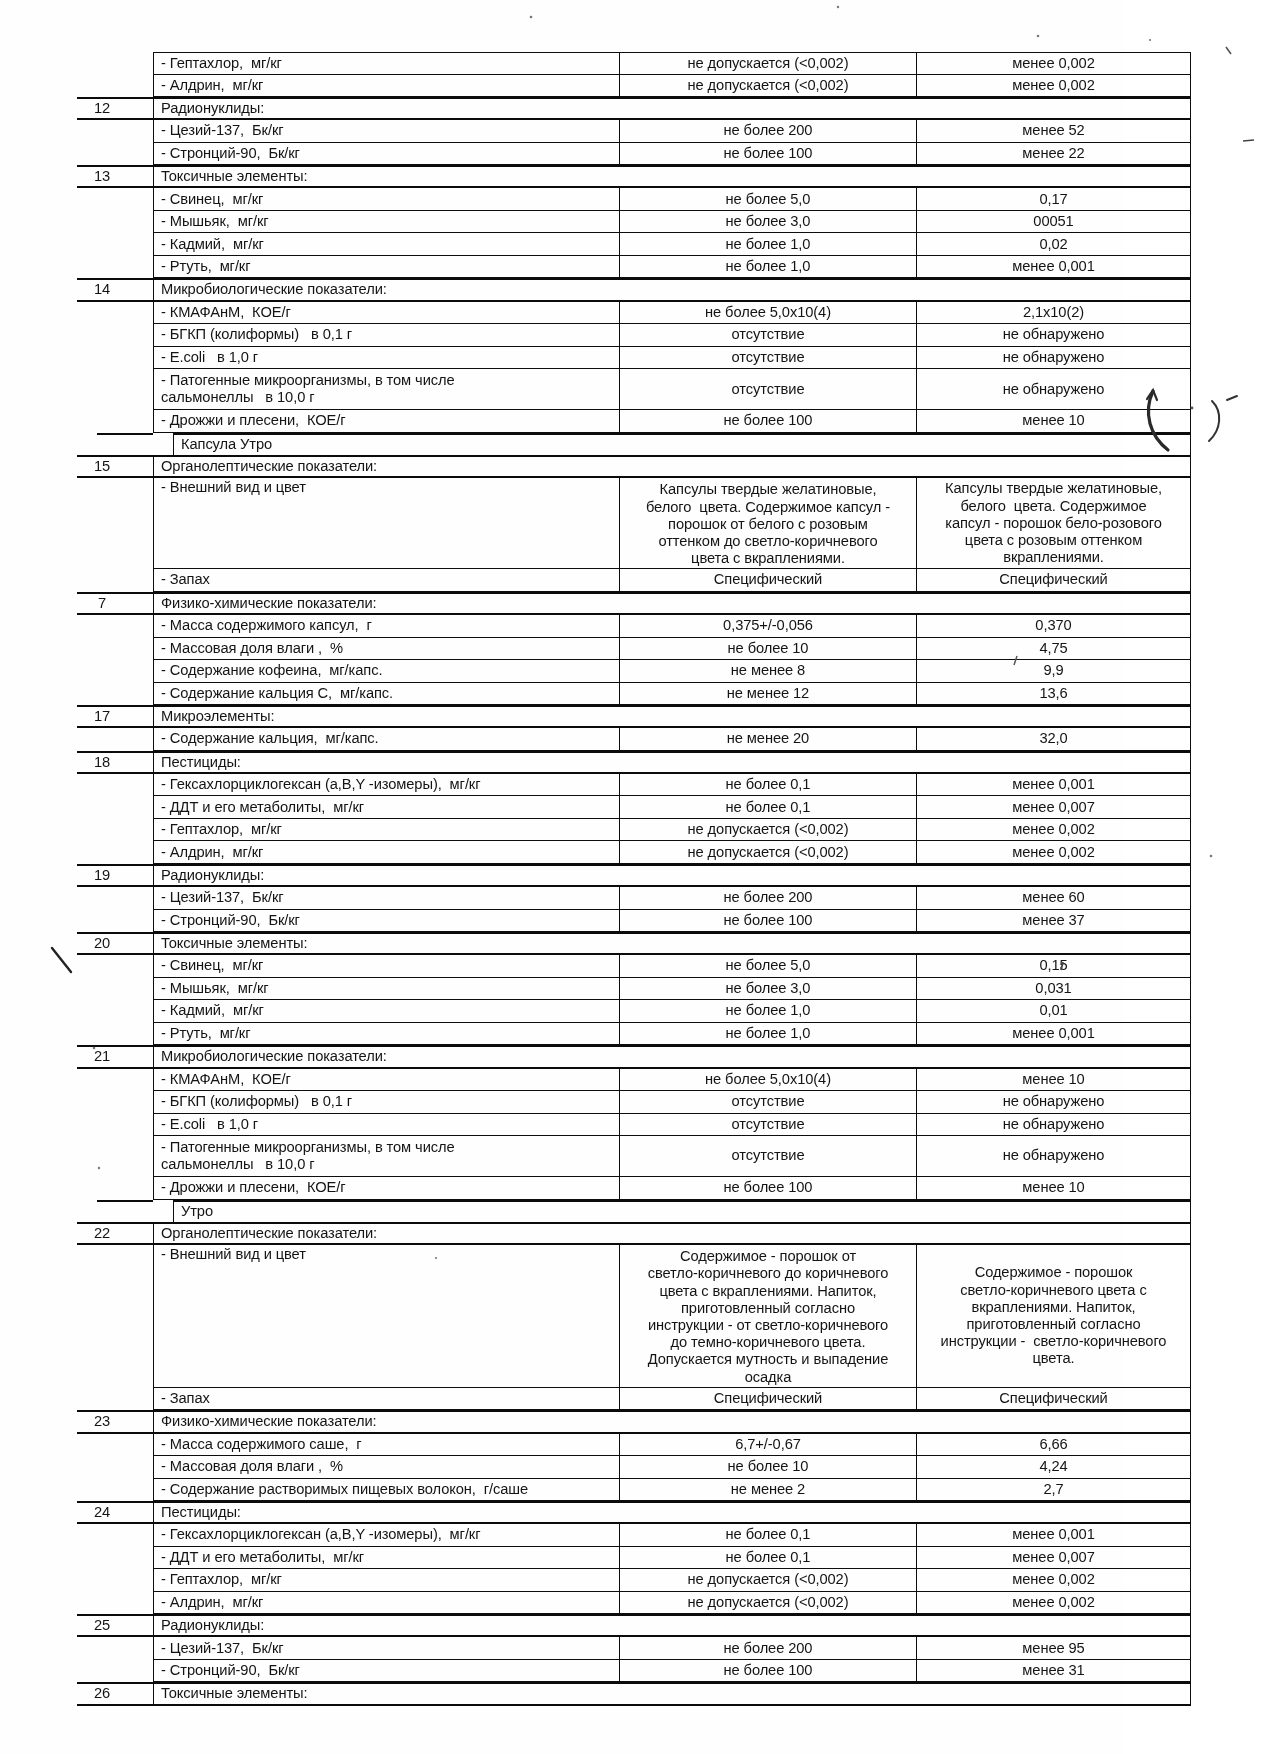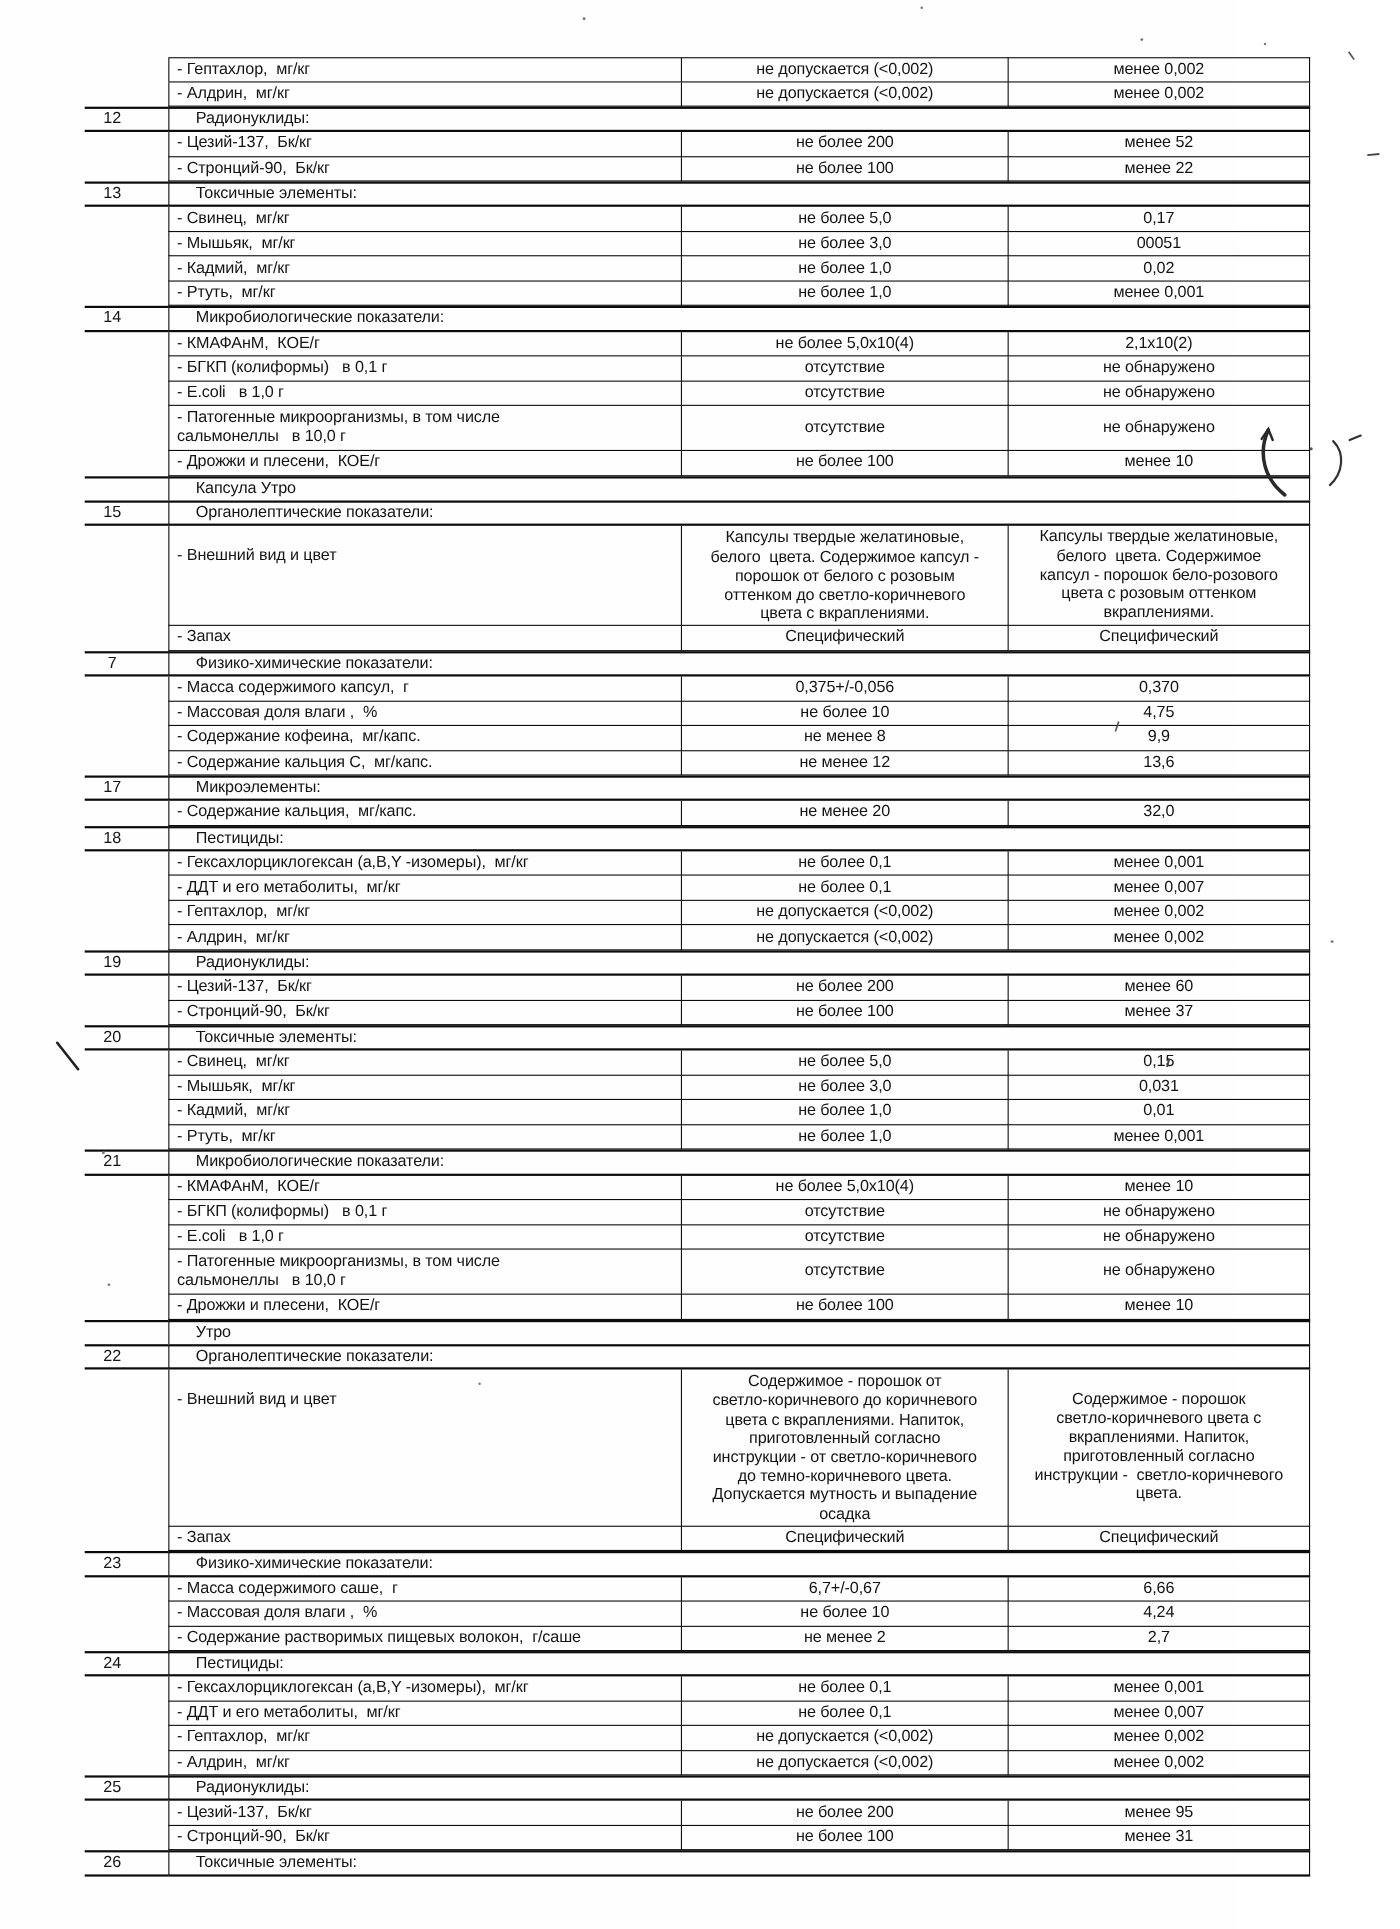--- a/index.html
+++ b/index.html
@@ -34,26 +34,26 @@
     border-right:1.8px solid #0d0d0d;
     border-bottom:1.8px solid #0d0d0d;
     padding-left:7px;
   }
   .norm,.result{
     border-right:1.8px solid #0d0d0d;
     border-bottom:1.8px solid #0d0d0d;
     justify-content:center;text-align:center;
   }
   .first .name,.first .norm,.first .result{border-top:1.8px solid #0d0d0d;}
-  .title{grid-column:2/5;padding-left:24px;text-align:center;}
+  .title{grid-column:2/5;padding-left:7px;text-align:center;}
   .sec{border-top:2.6px solid #0b0b0b;border-bottom:2.6px solid #0b0b0b;min-height:23px;}
   .title.sec{border-left:1.8px solid #0d0d0d;border-right:1.8px solid #0d0d0d;}
-  .grp{border-top:2.6px solid #0b0b0b;min-height:22.5px;}
+  .grp{border-top:2.6px solid #0b0b0b;min-height:22.5px;margin-left:20px;}
   .title.grp{border-left:1.8px solid #0d0d0d;border-right:1.8px solid #0d0d0d;}
-  .tall .name{align-items:flex-start;padding-top:19px;}
+  .tall .name{align-items:flex-start;padding-top:1px;}
   .tall .norm{align-items:flex-start;padding-top:3px;}
   .tall .result{align-items:center;}
   
   .marks{position:absolute;left:0;top:0;pointer-events:none;}
 </style>
 </head>
 <body>
 
 <div id="page">
 

